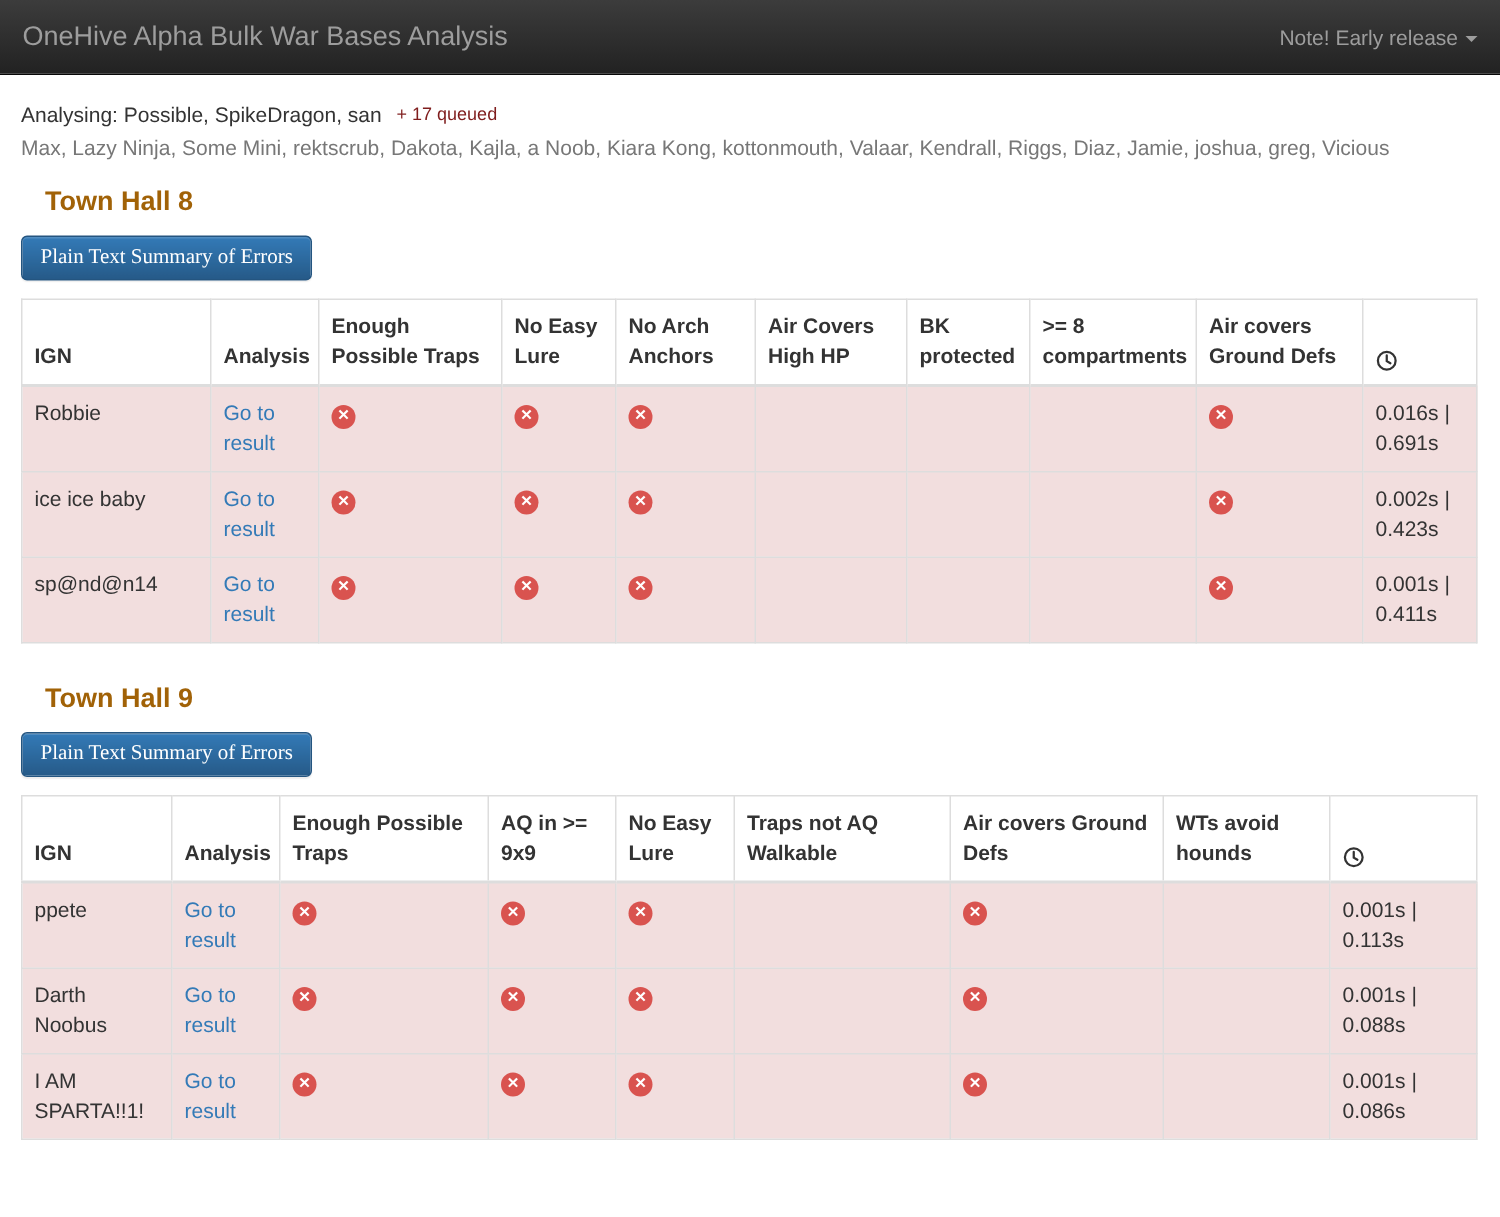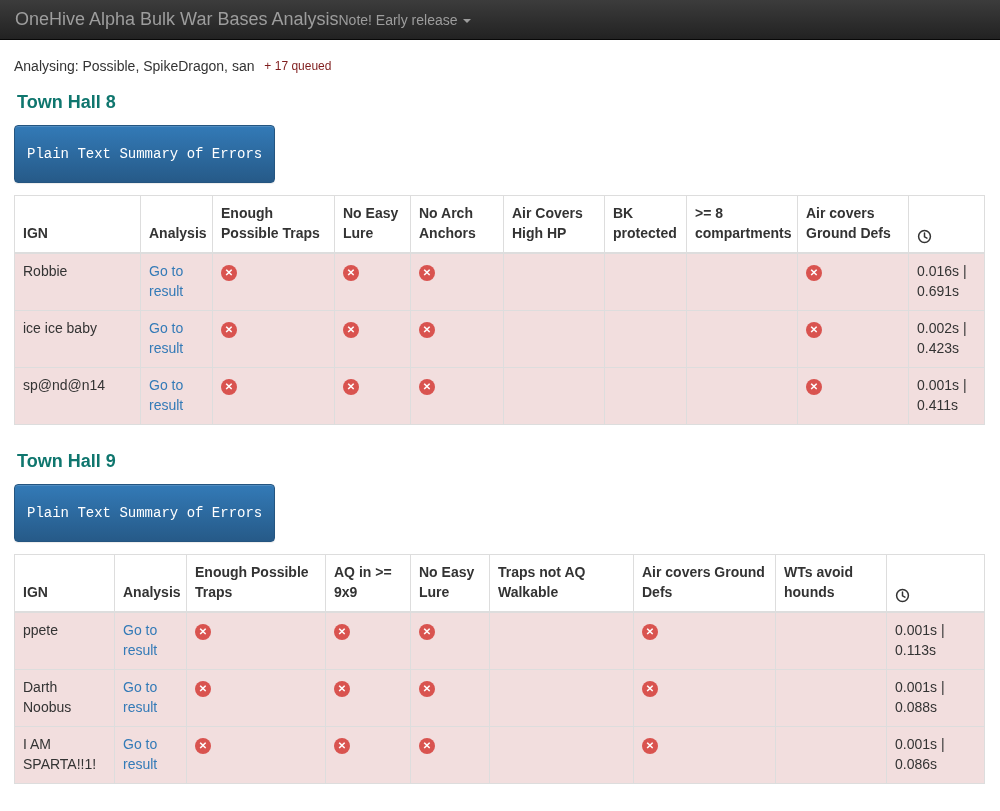--- a/index.html
+++ b/index.html
@@ -6,26 +6,26 @@
   html, body { margin: 0; padding: 0; }
   body {
     font-family: "Liberation Sans", sans-serif;
     font-size: 14px;
     color: #333;
     background: #fff;
     width: 1000px;
   }
   
   .navbar {
-    height: 40px;
+    height: 50px;
     background: linear-gradient(#3c3c3c, #222);
     border-bottom: 1px solid #080808;
     display: flex;
     align-items: center;
-    justify-content: flex-start;
+    justify-content: space-between;
     padding: 0 15px;
   }
   .navbar-title { color: #9d9d9d; font-size: 18px; }
   .nav-right { color: #9d9d9d; font-size: 14px; cursor: pointer; }
   .caret {
     display: inline-block;
     width: 0; height: 0;
     border-left: 4px solid transparent;
     border-right: 4px solid transparent;
     border-top: 4px solid #9d9d9d;
@@ -36,29 +36,29 @@
   .container { padding: 18px 14px 20px 14px; }
   .analysing-line { margin: 0 0 6px 0; color: #333; }
   .queued-link {
     color: #7f1d1d;
     font-size: 12px;
     text-decoration: none;
     margin-left: 6px;
     vertical-align: 1px;
   }
   .queued-names { margin: 0 0 10px 0; color: #777; }
-  .section-heading { font-size: 18px; font-weight: bold; margin: 18px 0 12px 3px; color: #0f766e; }
+  .section-heading { font-size: 18px; font-weight: bold; margin: 18px 0 12px 16px; color: #a16207; }
   .btn-primary {
     display: inline-block;
     background: linear-gradient(#337ab7, #265a88);
     border: 1px solid #245580;
     color: #fff;
-    font-family: Liberation Mono, monospace;
+    font-family: Liberation Serif, serif;
     font-size: 14px;
-    padding: 20px 12px;
+    padding: 6px 12px;
     border-radius: 4px;
     cursor: pointer;
     box-shadow: inset 0 1px 0 rgba(255,255,255,.15), 0 1px 1px rgba(0,0,0,.075);
     margin-bottom: 4px;
   }
   
   table.results-table {
     border-collapse: collapse;
     table-layout: fixed;
     width: 970px;
@@ -102,20 +102,21 @@
     <span>Note! Early release</span><span class="caret"></span>
   </span>
 </nav>
 
 <div class="container">
 
   <p class="analysing-line">
     <span>Analysing: Possible, SpikeDragon, san</span>
     <a href="#" class="queued-link">+ 17 queued</a>
   </p>
+  <p class="queued-names">Max, Lazy Ninja, Some Mini, rektscrub, Dakota, Kajla, a Noob, Kiara Kong, kottonmouth, Valaar, Kendrall, Riggs, Diaz, Jamie, joshua, greg, Vicious</p>
 
   <section>
     <h4 class="section-heading">Town Hall 8</h4>
     <button class="btn-primary">Plain Text Summary of Errors</button>
     <table class="results-table">
         <colgroup>
           <col style="width: 126px;">
           <col style="width: 72px;">
           <col style="width: 122px;">
           <col style="width: 76px;">

